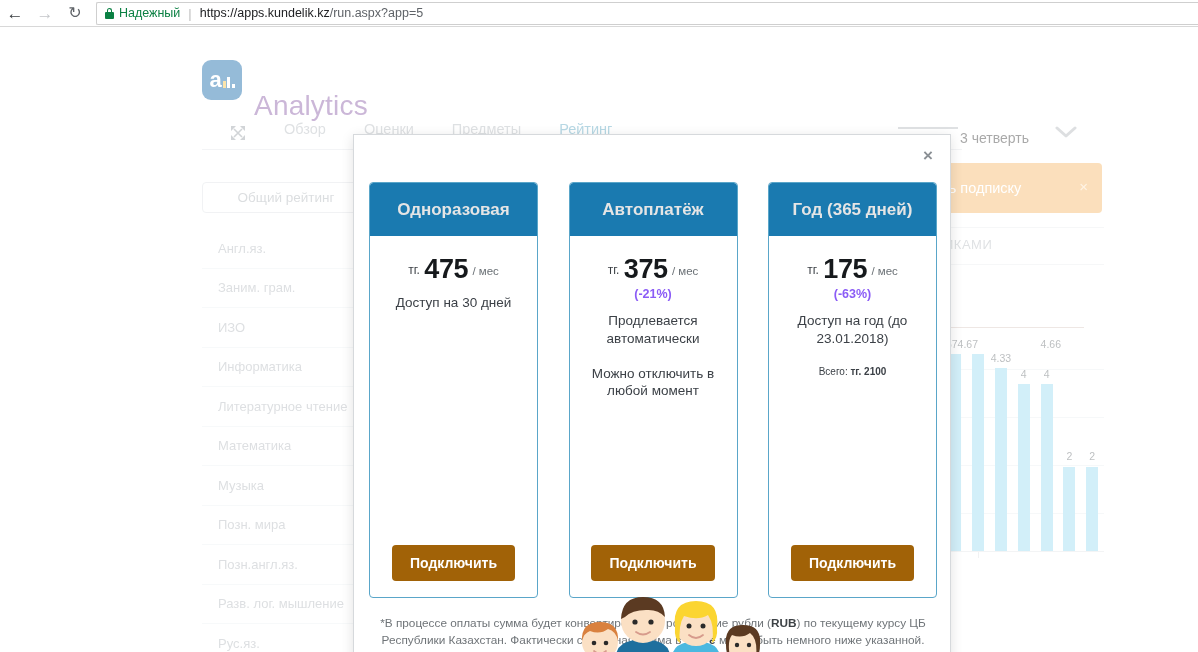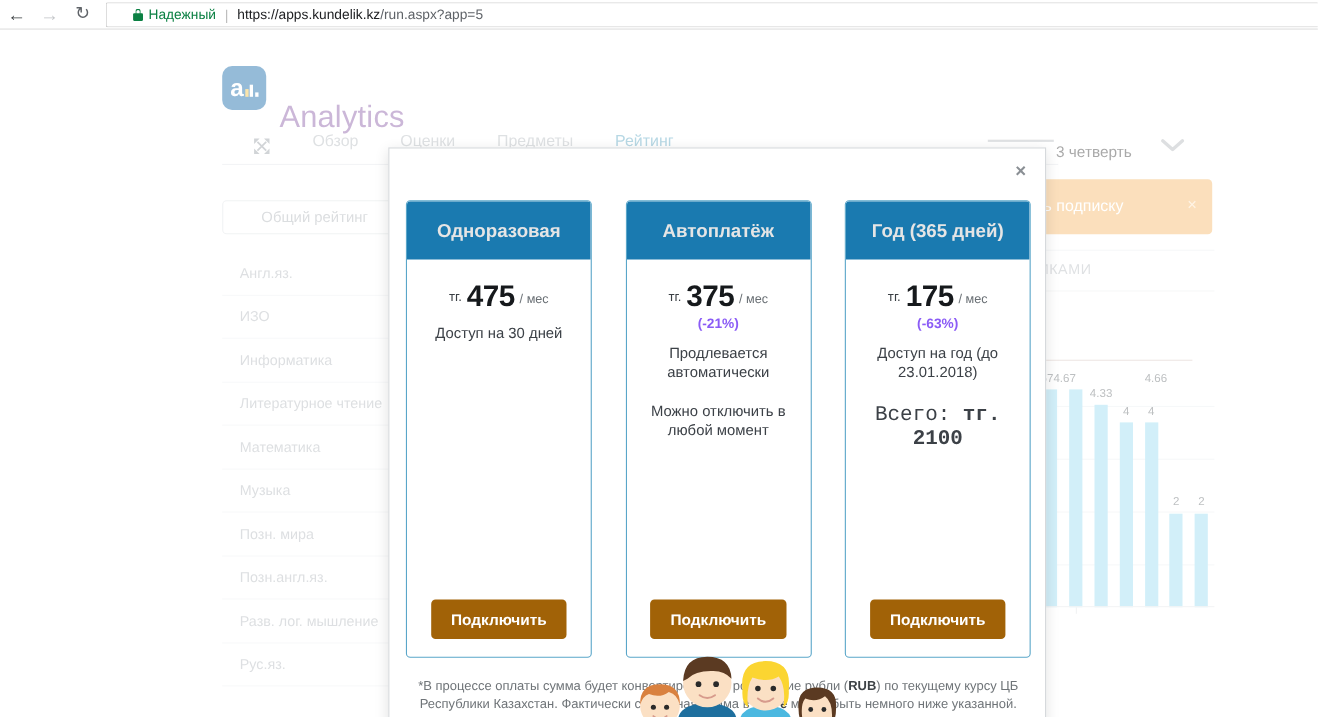--- a/index.html
+++ b/index.html
@@ -27,21 +27,21 @@
   .nav-btn.fwd { color: #c4c6c9; }
   .nav-btn.reload { color: #5f6368; font-size: 16px; }
   .omnibox {
     margin-left: 6px;
     height: 23px; flex: 1;
     background: #ffffff;
     border: 1px solid #cfcfcf;
     border-right: none;
     border-radius: 2px 0 0 2px;
     display: flex; align-items: center;
-    padding: 0 24px;
+    padding: 0 8px;
     font-size: 12.5px;
   }
   .lock-icon {
     width: 9px; height: 11px;
     position: relative;
     margin-right: 5px;
   }
   .lock-icon .body {
     position: absolute; bottom: 0; left: 0;
     width: 9px; height: 7px; background: #0b8043; border-radius: 1px;
@@ -261,21 +261,21 @@
   .per { font-size: 11.5px; color: #6a7075; vertical-align: 3px; }
   .discount {
     font-size: 12.5px; color: #8b5cf6; font-weight: bold;
     margin-top: 4px;
   }
   .plan-desc {
     font-size: 13.5px; color: #3c4147;
     margin-top: 11px; line-height: 1.32;
   }
   .plan-desc.gap { margin-top: 17px; }
-  .plan-total { font-size: 19px; color: #3c4147; margin-top: 18px; font-family: Liberation Mono, monospace; }
+  .plan-total { font-size: 10px; color: #3c4147; margin-top: 18px; }
   .plan-total b { font-weight: bold; }
   .plan-foot {
     height: 69px;
     display: flex; align-items: center; justify-content: center;
   }
   .connect-btn {
     background: #a16207; color: #ffffff;
     border: none; border-radius: 4px;
     font-family: "Liberation Sans", sans-serif;
     font-size: 14px; font-weight: bold;
@@ -334,20 +334,21 @@
     </span>
     <span class="tab">Обзор</span>
     <span class="tab">Оценки</span>
     <span class="tab">Предметы</span>
     <span class="tab active">Рейтинг</span>
   </div>
 
   <div class="rating-btn">Общий рейтинг</div>
   <div class="subject-list">
     <div class="subject-item">Англ.яз.</div>
+    <div class="subject-item">Заним. грам.</div>
     <div class="subject-item">ИЗО</div>
     <div class="subject-item">Информатика</div>
     <div class="subject-item">Литературное чтение</div>
     <div class="subject-item">Математика</div>
     <div class="subject-item">Музыка</div>
     <div class="subject-item">Позн. мира</div>
     <div class="subject-item">Позн.англ.яз.</div>
     <div class="subject-item">Разв. лог. мышление</div>
     <div class="subject-item">Рус.яз.</div>
   </div>

